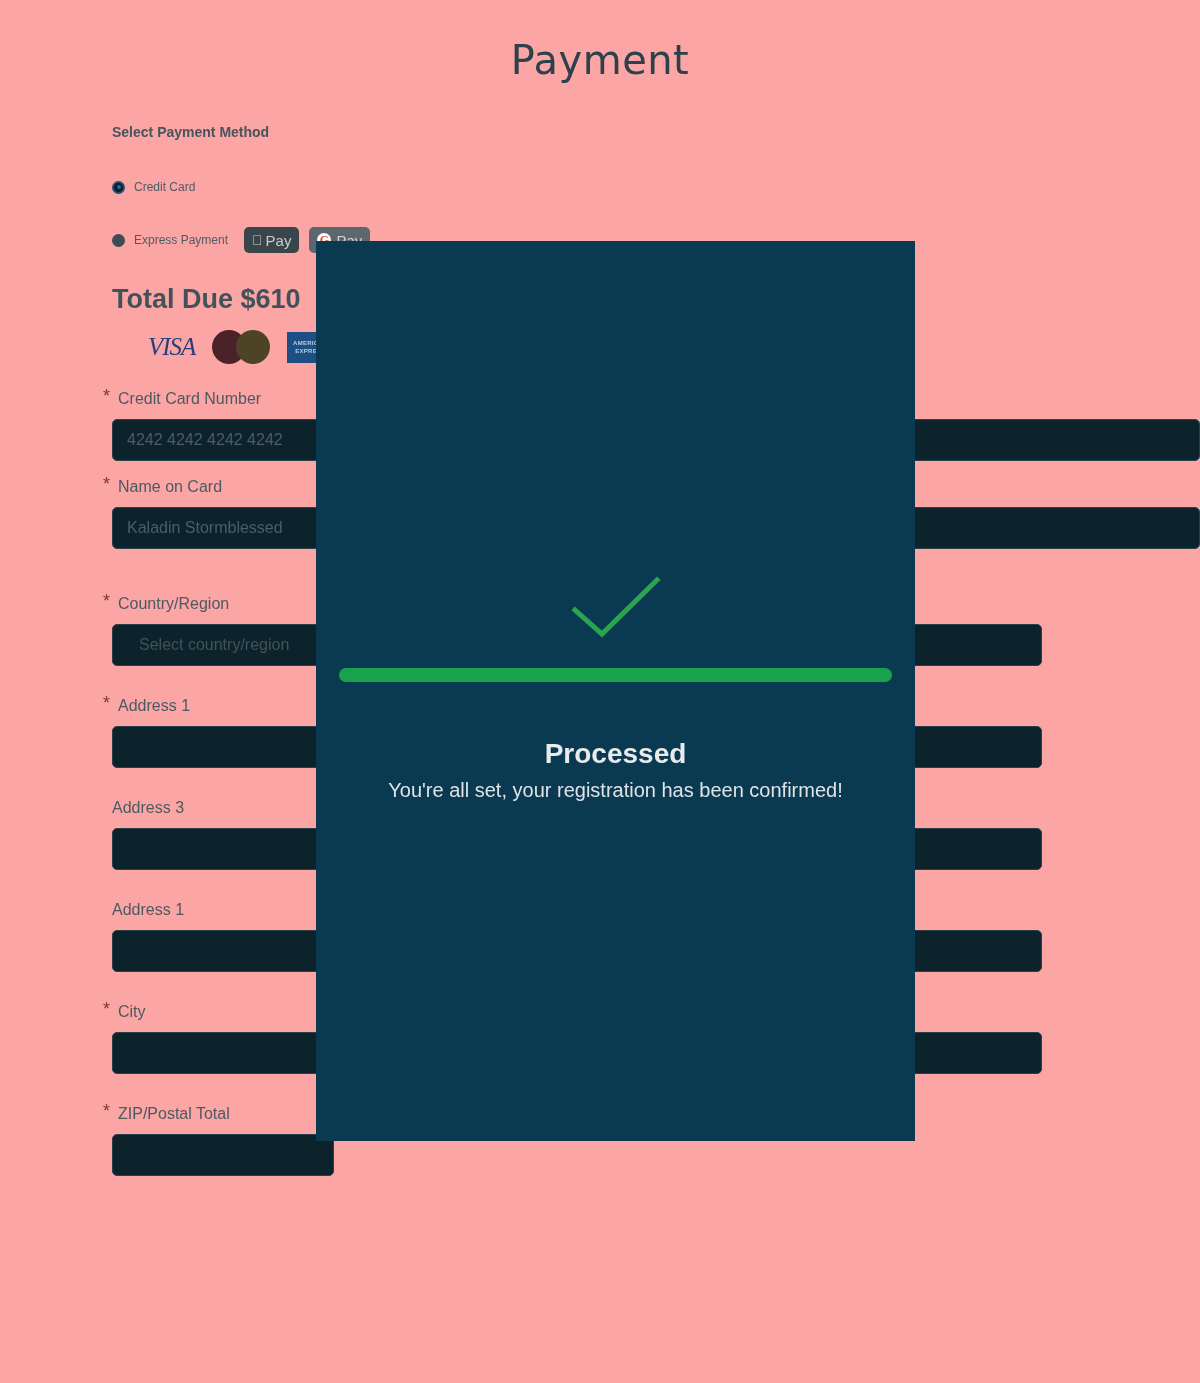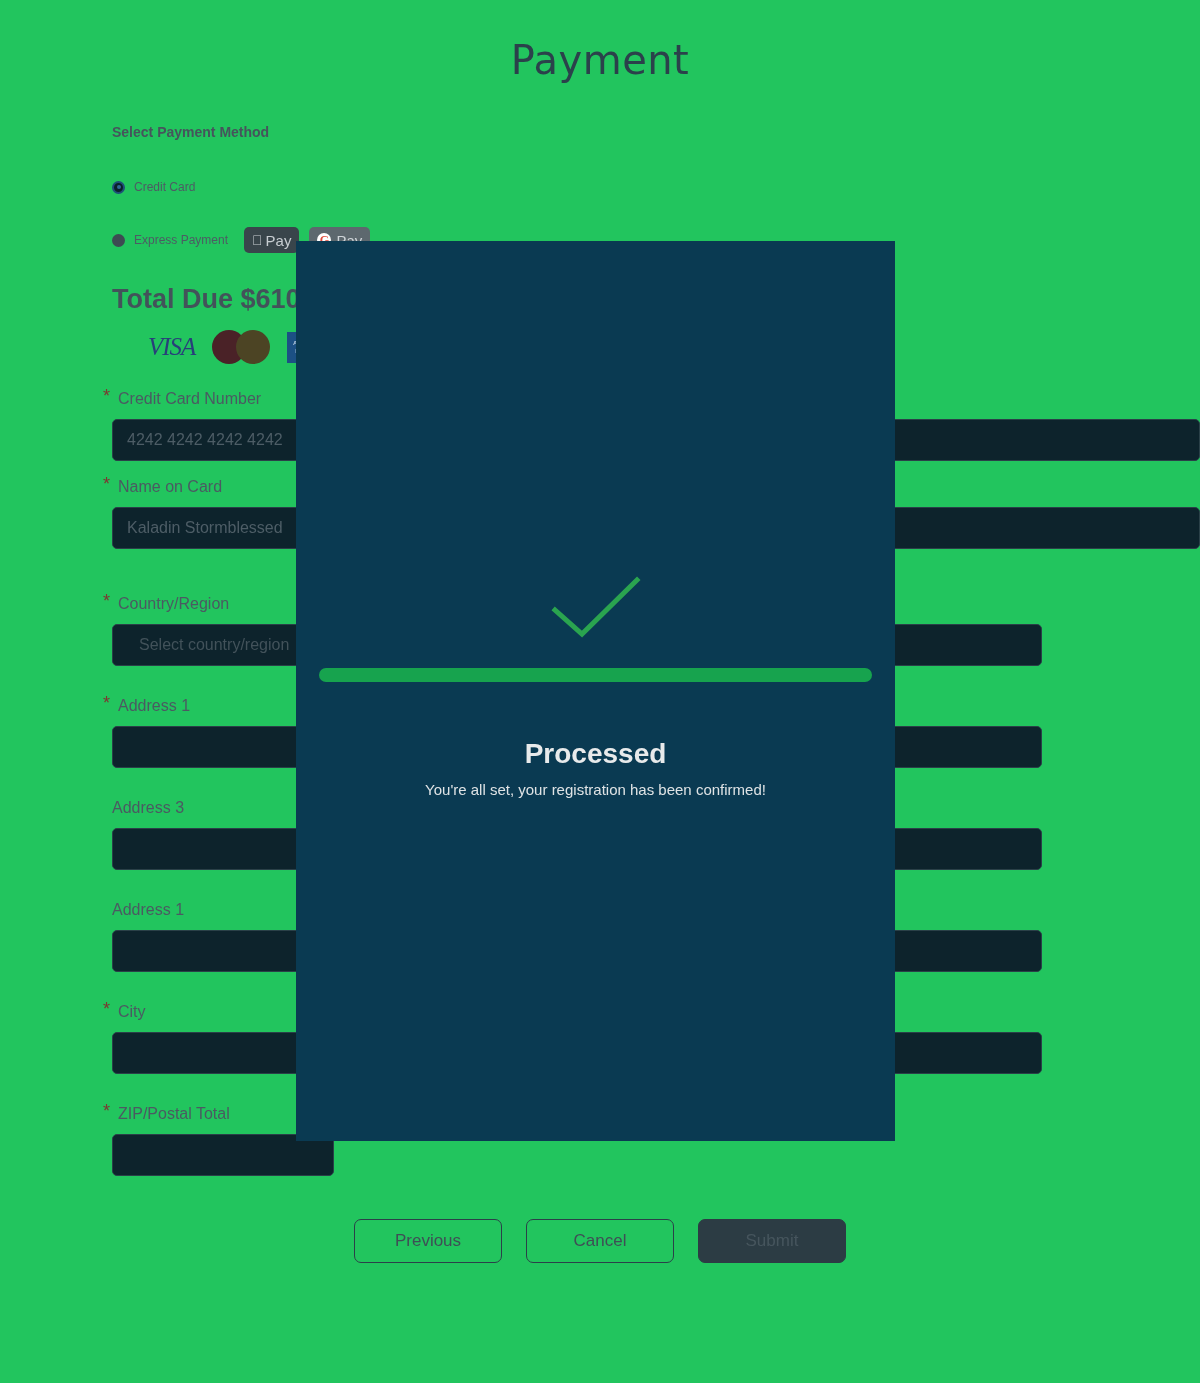--- a/index.html
+++ b/index.html
@@ -11,21 +11,21 @@
   }
   body {
     width: 1200px; height: 1383px;
     position: relative;
     overflow: hidden;
   }
 
   
   #page {
     position: absolute; inset: 0;
-    background: #22c55e;
+    background: #fca5a5;
   }
 
   .page-title {
     text-align: center;
     font-family: "DejaVu Sans", sans-serif;
     font-size: 40px;
     font-weight: 400;
     color: #2b414b;
     letter-spacing: .5px;
     margin: 0;
@@ -232,21 +232,21 @@
   }
   .btn-primary {
     background: #2c3c44;
     color: #46555d;
     border: 1px solid #2c3c44;
   }
 
   
   #modal {
     position: absolute;
-    left: 296px; top: 241px;
+    left: 316px; top: 241px;
     width: 599px; height: 900px;
     background: #0a3a52;
     display: flex;
     flex-direction: column;
     align-items: center;
     z-index: 50;
   }
   .modal-check {
     margin-top: 335px;
     width: 90px; height: 62px;
@@ -259,21 +259,21 @@
     margin-top: 30px;
   }
   .modal-title {
     font-size: 28px;
     font-weight: bold;
     color: #e8eaeb;
     margin-top: 55px;
     line-height: 34px;
   }
   .modal-sub {
-    font-size: 15px;
+    font-size: 20px;
     color: #dfe3e5;
     margin-top: 8px;
     line-height: 22px;
   }
 </style>
 </head>
 <body>
 
 <div id="page">
 
@@ -398,25 +398,20 @@
         <div class="field-label with-req">
           <span class="req">*</span>
           <span>ZIP/Postal Total</span>
         </div>
         <div class="input w-zip"></div>
       </div>
 
     </div>
   </div>
 
-  <div class="footer">
-    <div class="btn btn-outline">Previous</div>
-    <div class="btn btn-outline">Cancel</div>
-    <div class="btn btn-primary">Submit</div>
-  </div>
 
 </div>
 
 <div id="modal">
   <svg class="modal-check" viewBox="0 0 90 62">
     <polyline points="4,34 31,58 86,4" fill="none" stroke="#2aa44f" stroke-width="5" stroke-linecap="square" stroke-linejoin="miter"></polyline>
   </svg>
   <div class="modal-bar"></div>
   <div class="modal-title">Processed</div>
   <div class="modal-sub">You're all set, your registration has been confirmed!</div>

